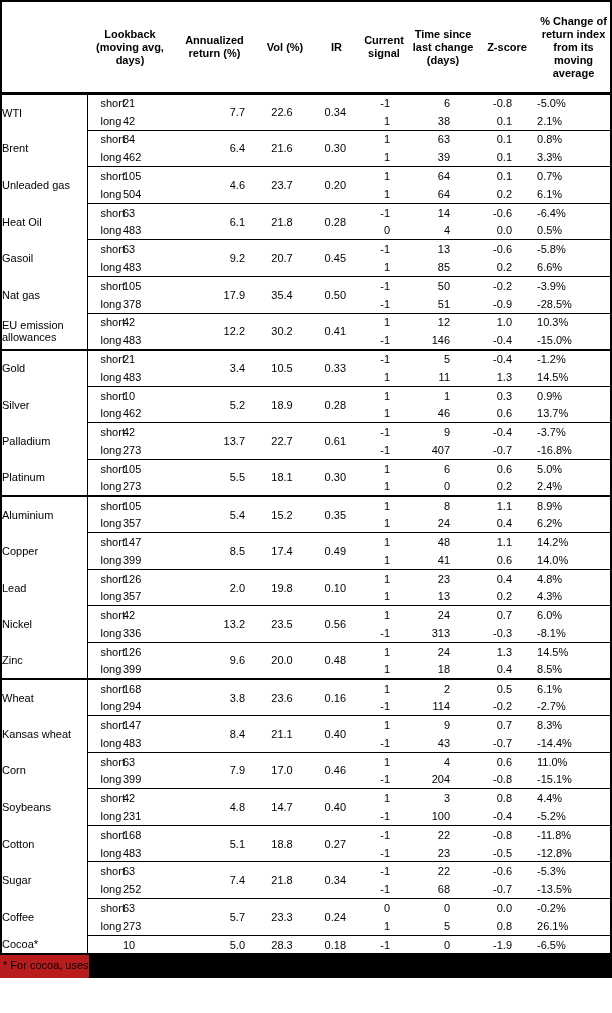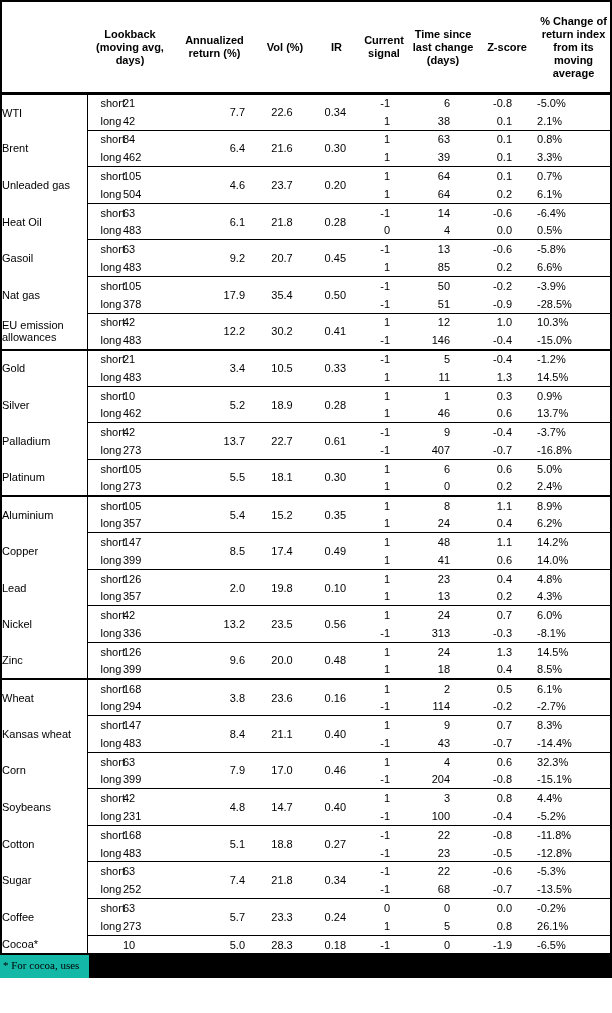--- a/index.html
+++ b/index.html
@@ -63,22 +63,21 @@
     width: 612px;
   }
   .footer .note {
     width: 86px;
     flex: 0 0 86px;
     font-size: 11px;
     line-height: 14px;
     padding: 3px 0 0 3px;
     white-space: nowrap;
     overflow: hidden;
-    background: #14b8a6;
-    font-family: Liberation Serif, serif;
+    background: #b91c1c;
   }
   .footer .redacted {
     flex: 1 1 auto;
     background: #000;
   }
 </style>
 </head>
 <body>
 
 <div class="report">
@@ -472,21 +471,21 @@
         <tr>
           <td class="name" rowspan="2">Corn</td>
           <td class="pos gtop">short</td>
           <td class="lookback gtop">63</td>
           <td class="annret gtop" rowspan="2">7.9</td>
           <td class="vol gtop" rowspan="2">17.0</td>
           <td class="ir gtop" rowspan="2">0.46</td>
           <td class="signal gtop">1</td>
           <td class="timesince gtop">4</td>
           <td class="zscore gtop">0.6</td>
-          <td class="pct gtop">32.3%</td>
+          <td class="pct gtop">11.0%</td>
         </tr>
         <tr>
           <td class="pos">long</td>
           <td class="lookback">399</td>
           <td class="signal">-1</td>
           <td class="timesince">204</td>
           <td class="zscore">-0.8</td>
           <td class="pct">-15.1%</td>
         </tr>
         <tr>

